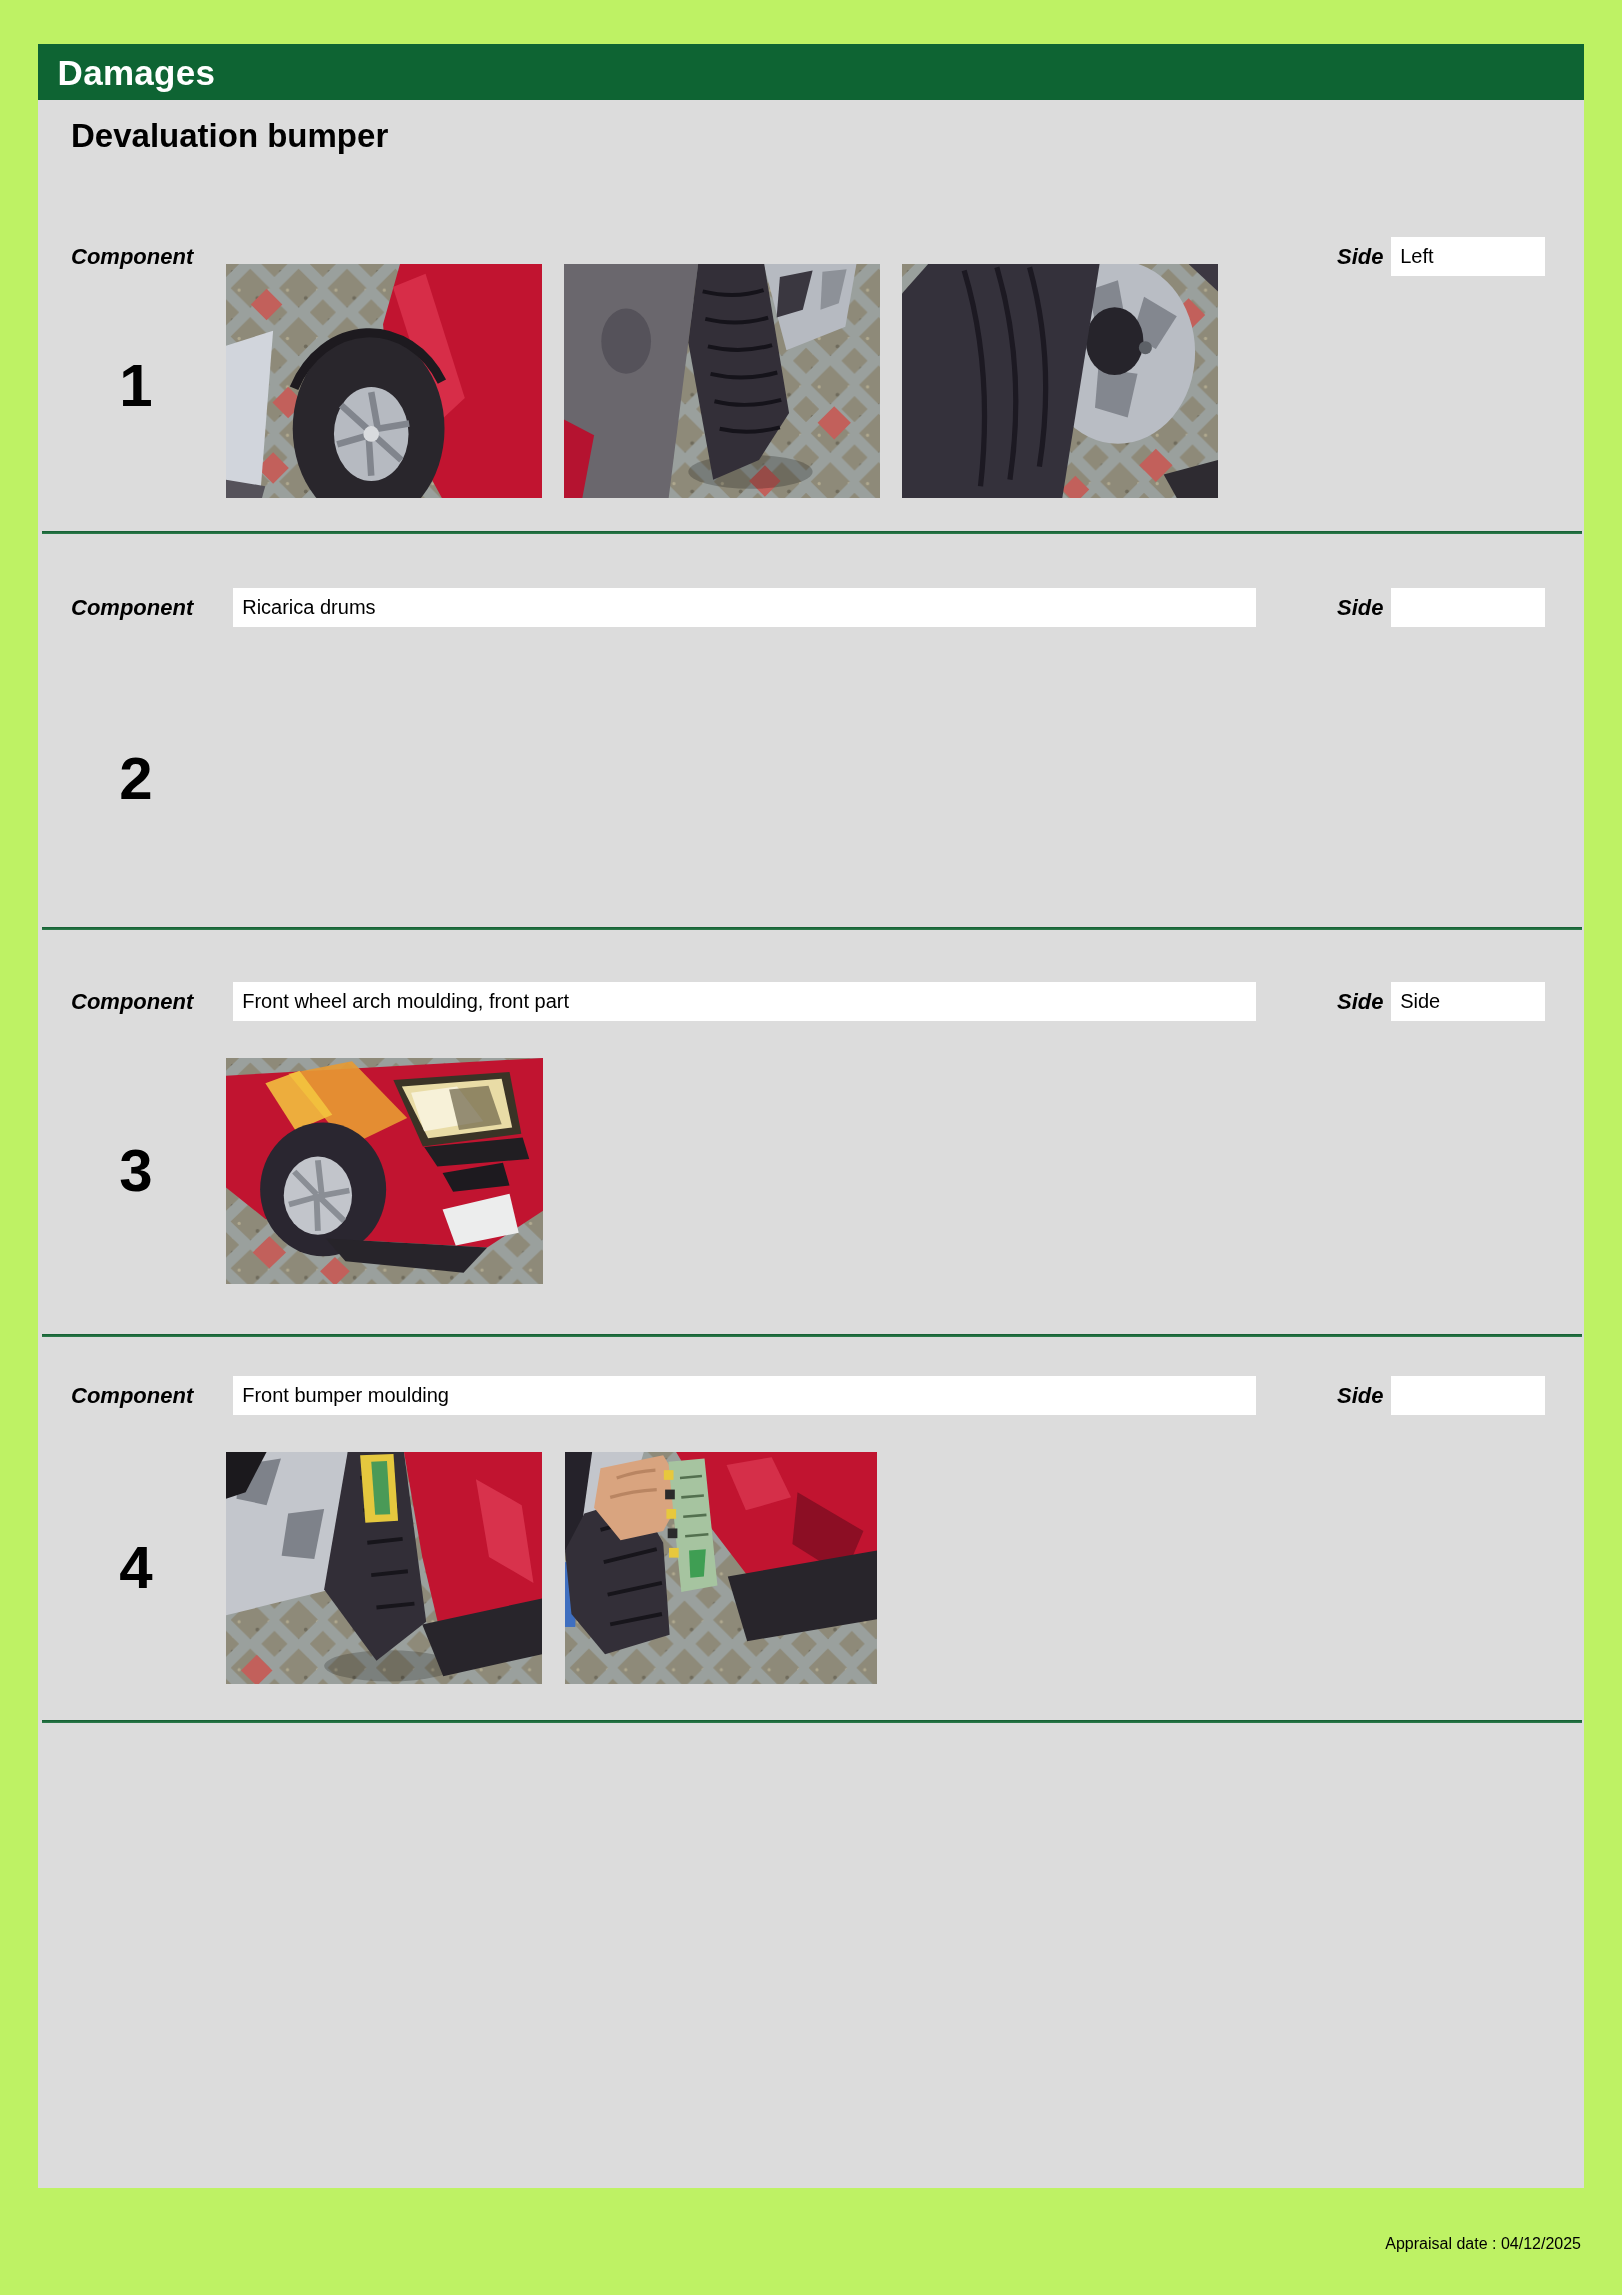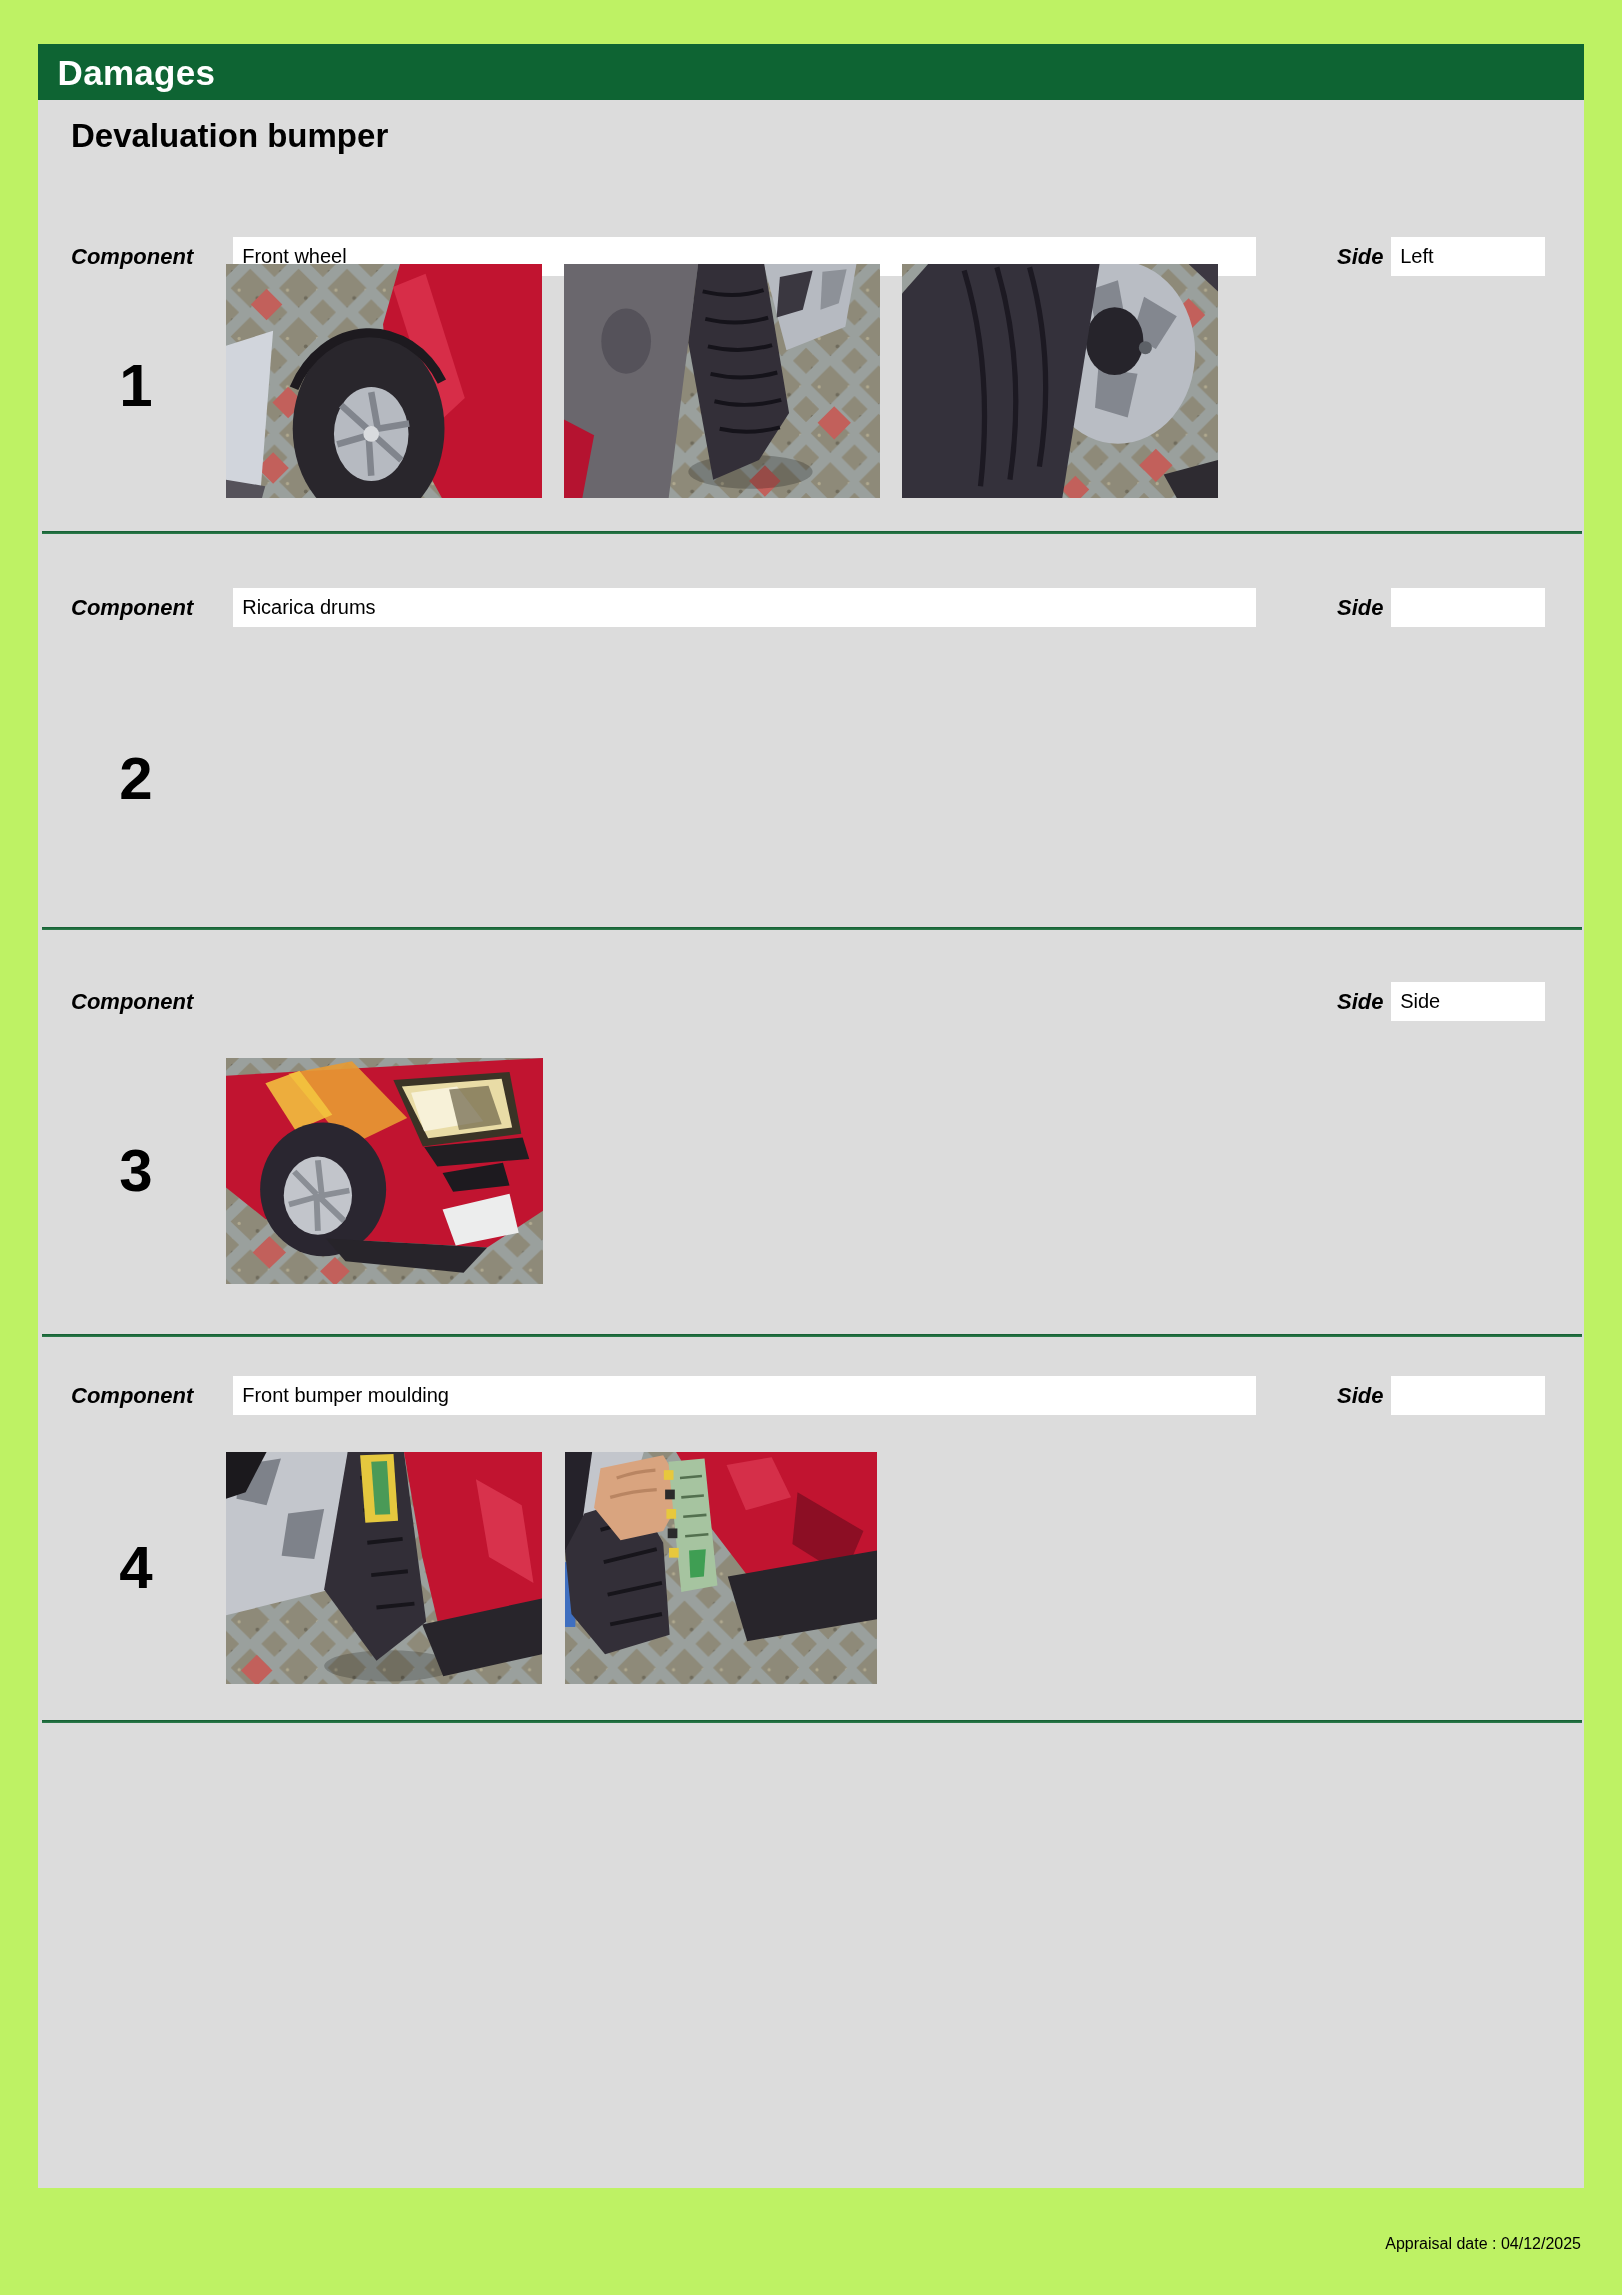--- a/index.html
+++ b/index.html
@@ -54,21 +54,20 @@
 <div id="page">
   <div id="panel">
 
     <div class="titlebar">
       <div class="t">Damages</div>
     </div>
 
     <div class="heading">Devaluation bumper</div>
 
     <div class="field-label lbl-component" style="top:193px">Component</div>
-    <div class="field fld-component" style="top:193px">Front wheel</div>
     <div class="field-label lbl-side" style="top:193px">Side</div>
     <div class="field fld-side" style="top:193px">Left</div>
     <div class="num" style="top:308px">1</div>
 
     <div class="photo" style="left:188px;top:220px;width:316px;height:234px">
       <svg viewBox="0 0 483 358" preserveAspectRatio="none">
         <rect width="483" height="358" fill="url(#pav)"></rect>
         <rect x="45" y="45" width="34" height="34" transform="rotate(45 62 62)" fill="#c2605b"></rect>
         <rect x="78" y="195" width="34" height="34" transform="rotate(45 95 212)" fill="#c2605b"></rect>
         <rect x="55" y="295" width="34" height="34" transform="rotate(45 72 312)" fill="#c2605b"></rect>
@@ -125,20 +124,21 @@
 
     <div class="field-label lbl-component" style="top:544px">Component</div>
     <div class="field fld-component" style="top:544px">Ricarica drums</div>
     <div class="field-label lbl-side" style="top:544px">Side</div>
     <div class="field fld-side" style="top:544px"></div>
     <div class="num" style="top:701px">2</div>
 
     <div class="divider" style="top:883px"></div>
 
     <div class="field-label lbl-component" style="top:938px">Component</div>
+    <div class="field fld-component" style="top:938px">Front wheel arch moulding, front part</div>
     <div class="field-label lbl-side" style="top:938px">Side</div>
     <div class="field fld-side" style="top:938px">Side</div>
     <div class="num" style="top:1093px">3</div>
 
     <div class="photo" style="left:188px;top:1014px;width:317px;height:226px">
       <svg viewBox="0 0 483 358" preserveAspectRatio="none">
         <rect width="483" height="358" fill="url(#pav)"></rect>
         <rect x="48" y="290" width="36" height="36" transform="rotate(45 66 308)" fill="#c2605b"></rect>
         <rect x="150" y="322" width="32" height="32" transform="rotate(45 166 338)" fill="#c2605b"></rect>
         <polygon points="0,28 483,0 483,242 398,300 152,286 60,255 0,205" fill="#c11430"></polygon>

